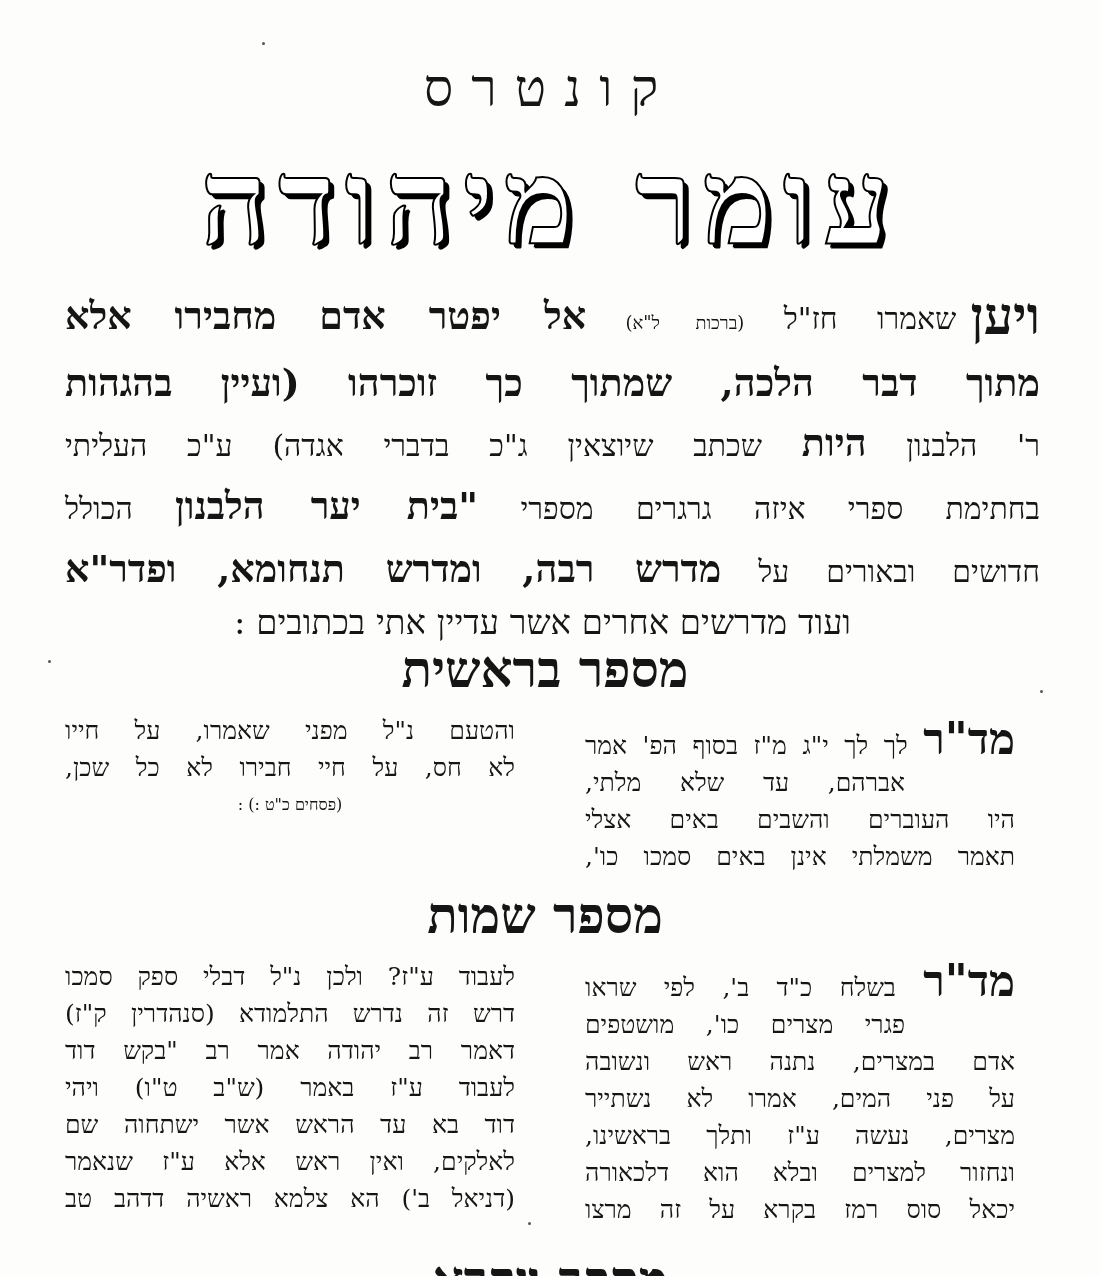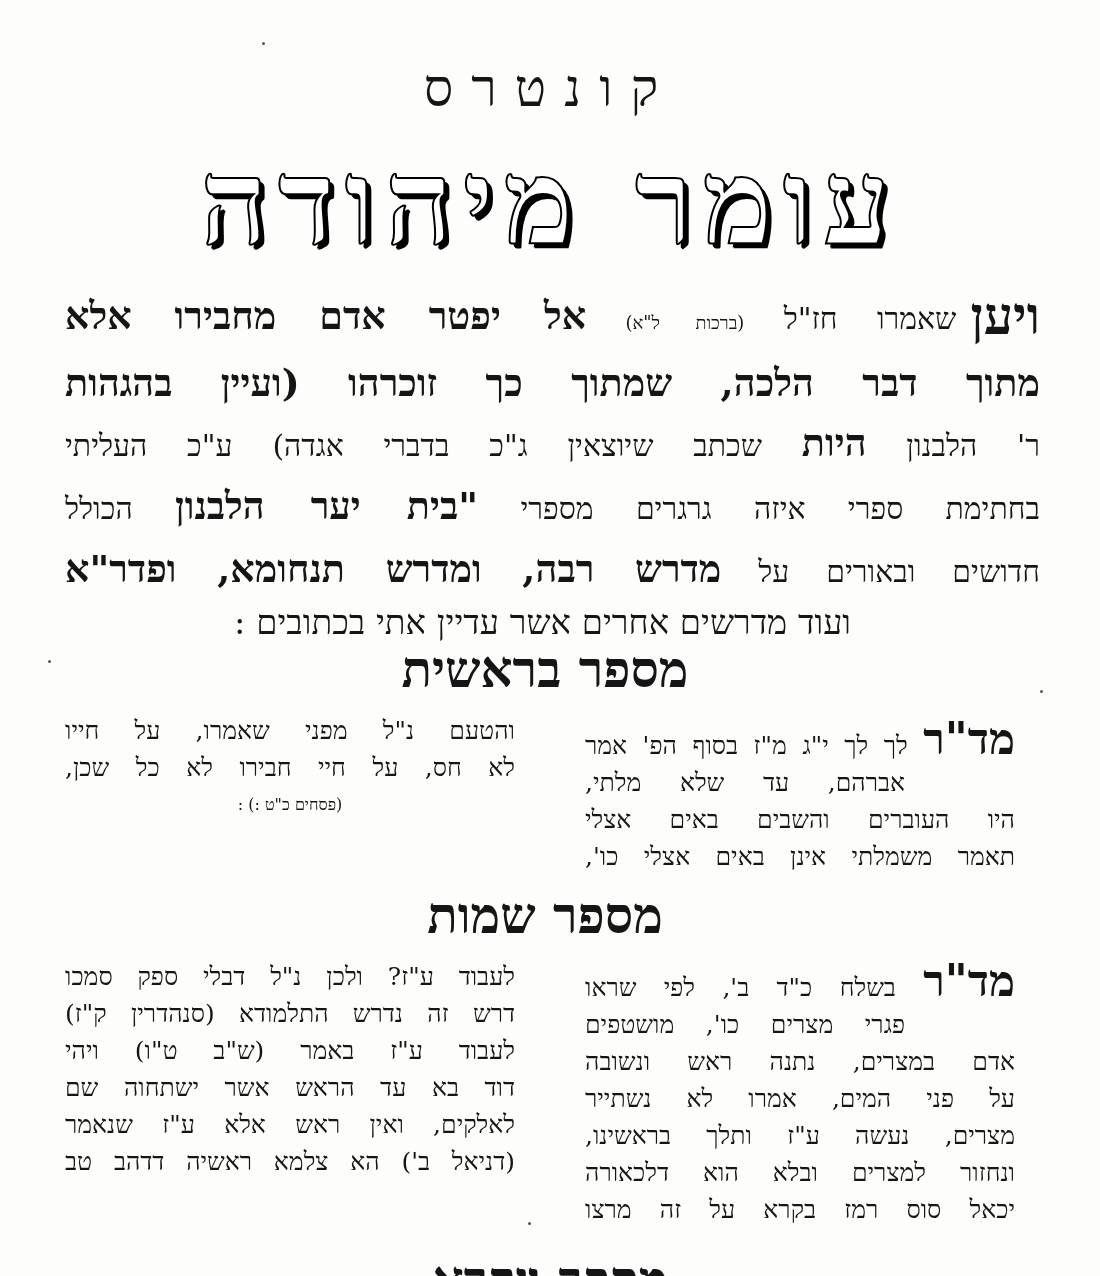--- a/index.html
+++ b/index.html
@@ -84,21 +84,21 @@
 
   <div class="section-head" style="top:640px">מספר בראשית</div>
 
   <div class="col" style="top:720px; right:85px; width:430px;">
     <div class="line">
       <span class="drop">מד"ר</span>
       <span>לך לך י"ג מ"ז בסוף הפ' אמר</span>
     </div>
     <div class="line indent">אברהם, עד שלא מלתי,</div>
     <div class="line">היו העוברים והשבים באים אצלי</div>
-    <div class="line">תאמר משמלתי אינן באים אצלי כו',</div>
+    <div class="line">תאמר משמלתי אינן באים סמכו כו',</div>
   </div>
 
   <div class="col" style="top:712px; left:65px; width:450px;">
     <div class="line">והטעם נ"ל מפני שאמרו, על חייו</div>
     <div class="line">לא חס, על חיי חבירו לא כל שכן,</div>
     <div class="cite">(פסחים כ"ט :) :</div>
   </div>
 
   <div class="section-head" style="top:886px">מספר שמות</div>
 
@@ -111,20 +111,21 @@
     <div class="line">אדם במצרים, נתנה ראש ונשובה</div>
     <div class="line">על פני המים, אמרו לא נשתייר</div>
     <div class="line">מצרים, נעשה ע"ז ותלך בראשינו,</div>
     <div class="line">ונחזור למצרים ובלא הוא דלכאורה</div>
     <div class="line">יכאל סוס רמז בקרא על זה מרצו</div>
   </div>
 
   <div class="col" style="top:958px; left:65px; width:450px;">
     <div class="line">לעבוד ע"ז? ולכן נ"ל דבלי ספק סמכו</div>
     <div class="line">דרש זה נדרש התלמודא (סנהדרין ק"ז)</div>
+    <div class="line">דאמר רב יהודה אמר רב "בקש דוד</div>
     <div class="line">לעבוד ע"ז באמר (ש"ב ט"ו) ויהי</div>
     <div class="line">דוד בא עד הראש אשר ישתחוה שם</div>
     <div class="line">לאלקים, ואין ראש אלא ע"ז שנאמר</div>
     <div class="line">(דניאל ב') הא צלמא ראשיה דדהב טב</div>
   </div>
 
   <div class="cut-head">מספר ויקרא</div>
 
   <span class="dot" style="top:42px; left:262px"></span>
   <span class="dot" style="top:690px; left:1040px"></span>

